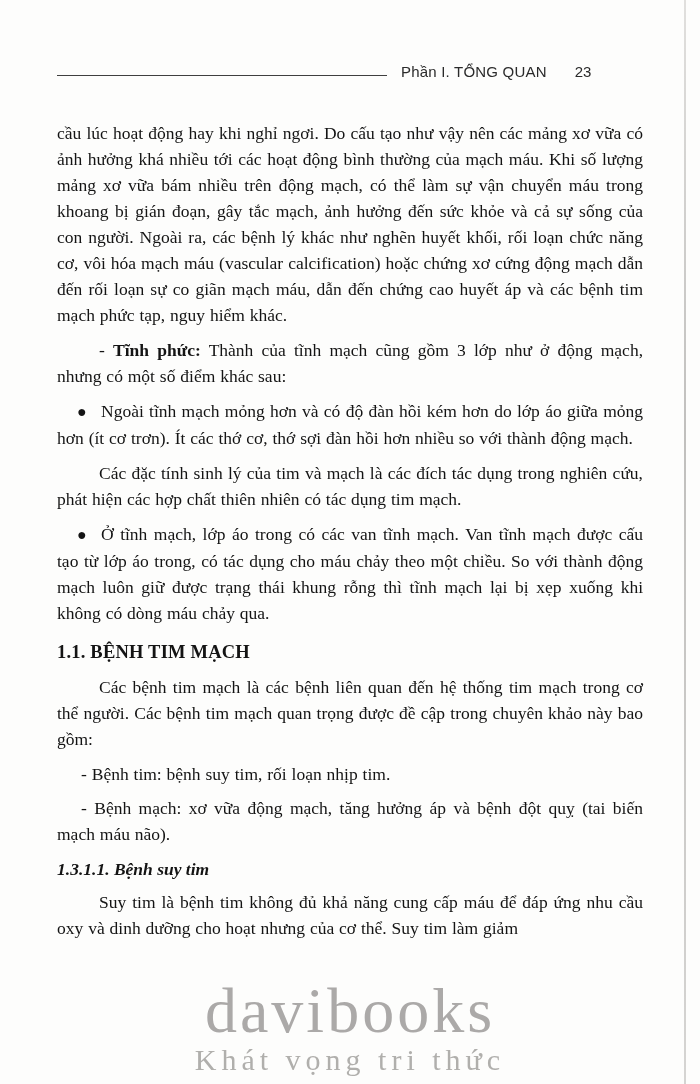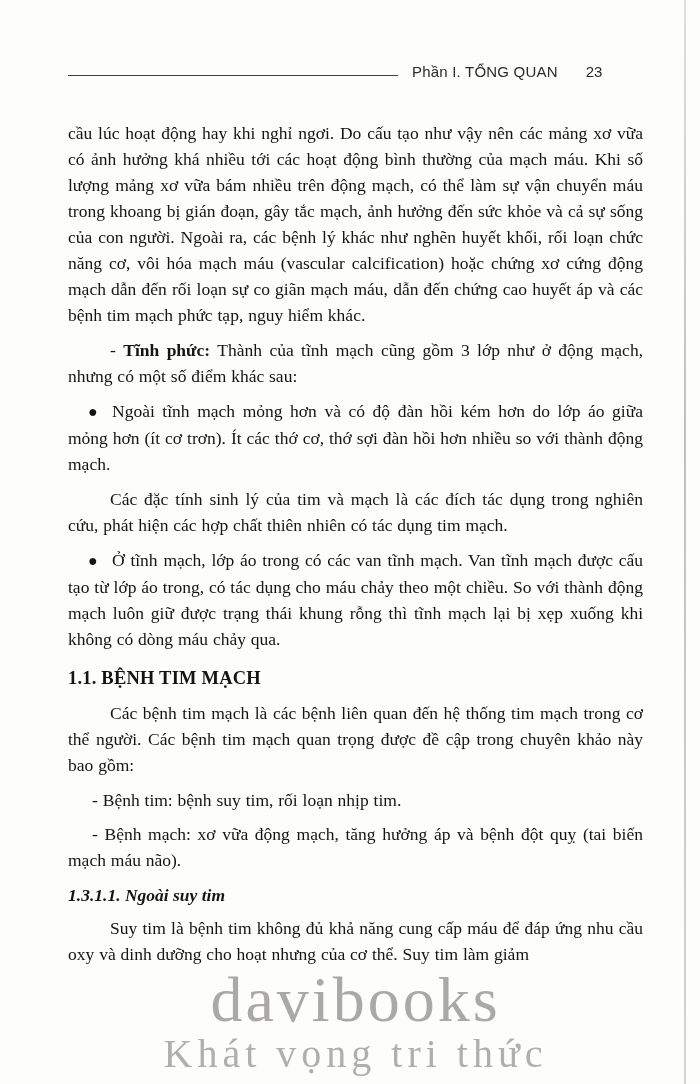--- a/index.html
+++ b/index.html
@@ -6,21 +6,21 @@
   * { margin:0; padding:0; box-sizing:border-box; }
   html, body { width:700px; }
   body {
     width:700px; height:1084px;
     background:#fdfdfc;
     position:relative;
     font-family:"Liberation Serif","DejaVu Serif",serif;
     color:#141414;
     overflow:hidden;
   }
-  .page { position:absolute; inset:0; padding:56px 57px 0 57px;margin-left:11px; }
+  .page { position:absolute; inset:0; padding:56px 57px 0 57px; }
 
   
   .page-header {
     display:flex; align-items:flex-end;
     font-family:"Liberation Sans","DejaVu Sans",sans-serif;
     font-size:15px; color:#2a2a2a;
     height:24px;
   }
   .header-rule {
     flex:0 0 330px;
@@ -64,21 +64,21 @@
     pointer-events:none;
     color:#a6a4a2;
   }
   .wm-line1 {
     font-size:64px; line-height:1.02;
     letter-spacing:3px;
     color:rgba(150,148,146,.8);
     text-shadow:0 0 2px rgba(255,255,255,.8);
   }
   .wm-line2 {
-    font-size:40px; line-height:1.1;
+    font-size:30px; line-height:1.1;
     letter-spacing:5px;
     color:rgba(150,148,146,.75);
   }
 
   
   .scan-edge {
     position:absolute; top:0; bottom:0; right:14px;
     width:2px;
     background:linear-gradient(#c9c7c4, #8f8d8a 40%, #b5b3b0);
     opacity:.55;
@@ -109,21 +109,21 @@
 
     <h2 class="h-section">1.1. BỆNH TIM MẠCH</h2>
 
     <p class="para indent">Các bệnh tim mạch là các bệnh liên quan đến hệ thống tim mạch trong cơ thể người. Các bệnh tim mạch quan trọng được đề cập trong chuyên khảo này bao gồm:</p>
 
     <p class="para list-item">- Bệnh tim: bệnh suy tim, rối loạn nhịp tim.</p>
 
     <p class="para list-item">- Bệnh mạch: xơ vữa động mạch, tăng hưởng áp và bệnh đột quỵ (tai biến mạch máu não).</p>
 
 
-    <h4 class="h-subsub">1.3.1.1. Ngoài suy tim</h4>
+    <h4 class="h-subsub">1.3.1.1. Bệnh suy tim</h4>
 
     <p class="para indent">Suy tim là bệnh tim không đủ khả năng cung cấp máu để đáp ứng nhu cầu oxy và dinh dưỡng cho hoạt nhưng của cơ thể. Suy tim làm giảm</p>
 
   </main>
 
   <div class="watermark">
     <div class="wm-line1">davibooks</div>
     <div class="wm-line2">Khát vọng tri thức</div>
   </div>
 

